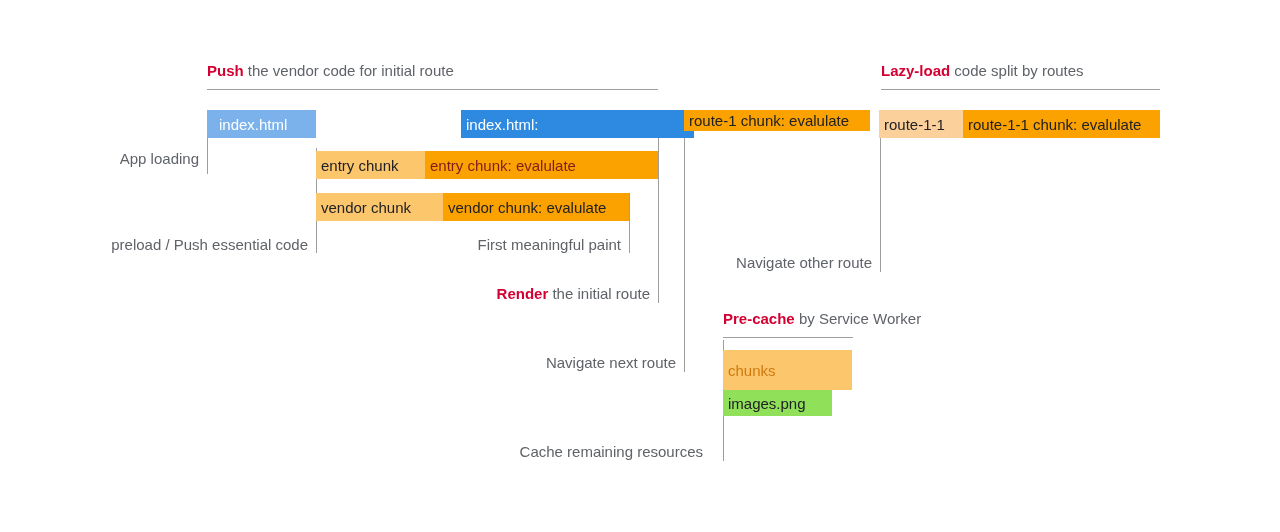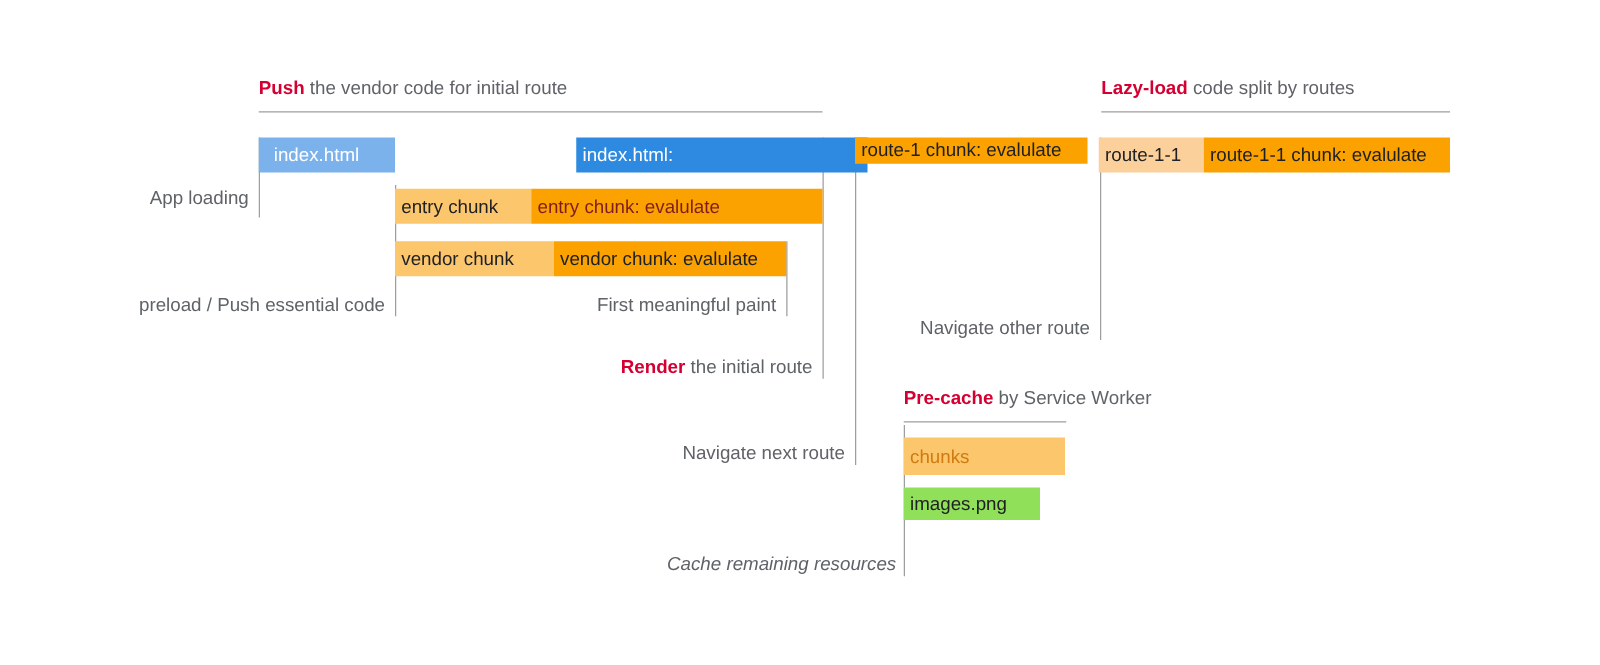--- a/index.html
+++ b/index.html
@@ -126,21 +126,21 @@
   </div>
 
   <div class="row-label" style="left:620px; top:254px; width:252px;">
     <span>Navigate other route</span>
   </div>
 
   <div class="row-label" style="left:430px; top:354px; width:246px;">
     <span>Navigate next route</span>
   </div>
 
-  <div class="row-label" style="left:432px; top:443px; width:285px;font-style:italic;">
+  <div class="row-label" style="left:418px; top:443px; width:285px;">
     <span>Cache remaining resources</span>
   </div>
 
   <div class="bar" style="left:207px; top:110px; width:109px; height:28px; background:#7cb2ec; color:#ffffff;padding-left:12px;">
     <span class="bar-label">index.html</span>
   </div>
 
   <div class="bar" style="left:425px; top:110px; width:233px; height:28px; background:#2d8ae0; color:#ffffff;margin-left:36px;">
     <span class="bar-label">index.html:</span>
   </div>
@@ -166,21 +166,21 @@
   </div>
 
   <div class="bar" style="left:316px; top:193px; width:127px; height:28px; background:#fcc66d; color:#202124;">
     <span class="bar-label">vendor chunk</span>
   </div>
 
   <div class="bar" style="left:443px; top:193px; width:186px; height:28px; background:#fba200; color:#202124;">
     <span class="bar-label">vendor chunk: evalulate</span>
   </div>
 
-  <div class="bar" style="left:723px; top:350px; width:129px; height:30px; background:#fcc66d; color:#d07a10;">
+  <div class="bar" style="left:723px; top:350px; width:129px; height:40px; background:#fcc66d; color:#d07a10;">
     <span class="bar-label">chunks</span>
   </div>
 
   <div class="bar" style="left:723px; top:390px; width:109px; height:26px; background:#91e05a; color:#202124;">
     <span class="bar-label">images.png</span>
   </div>
 
 </div>
 
 </body></html>

